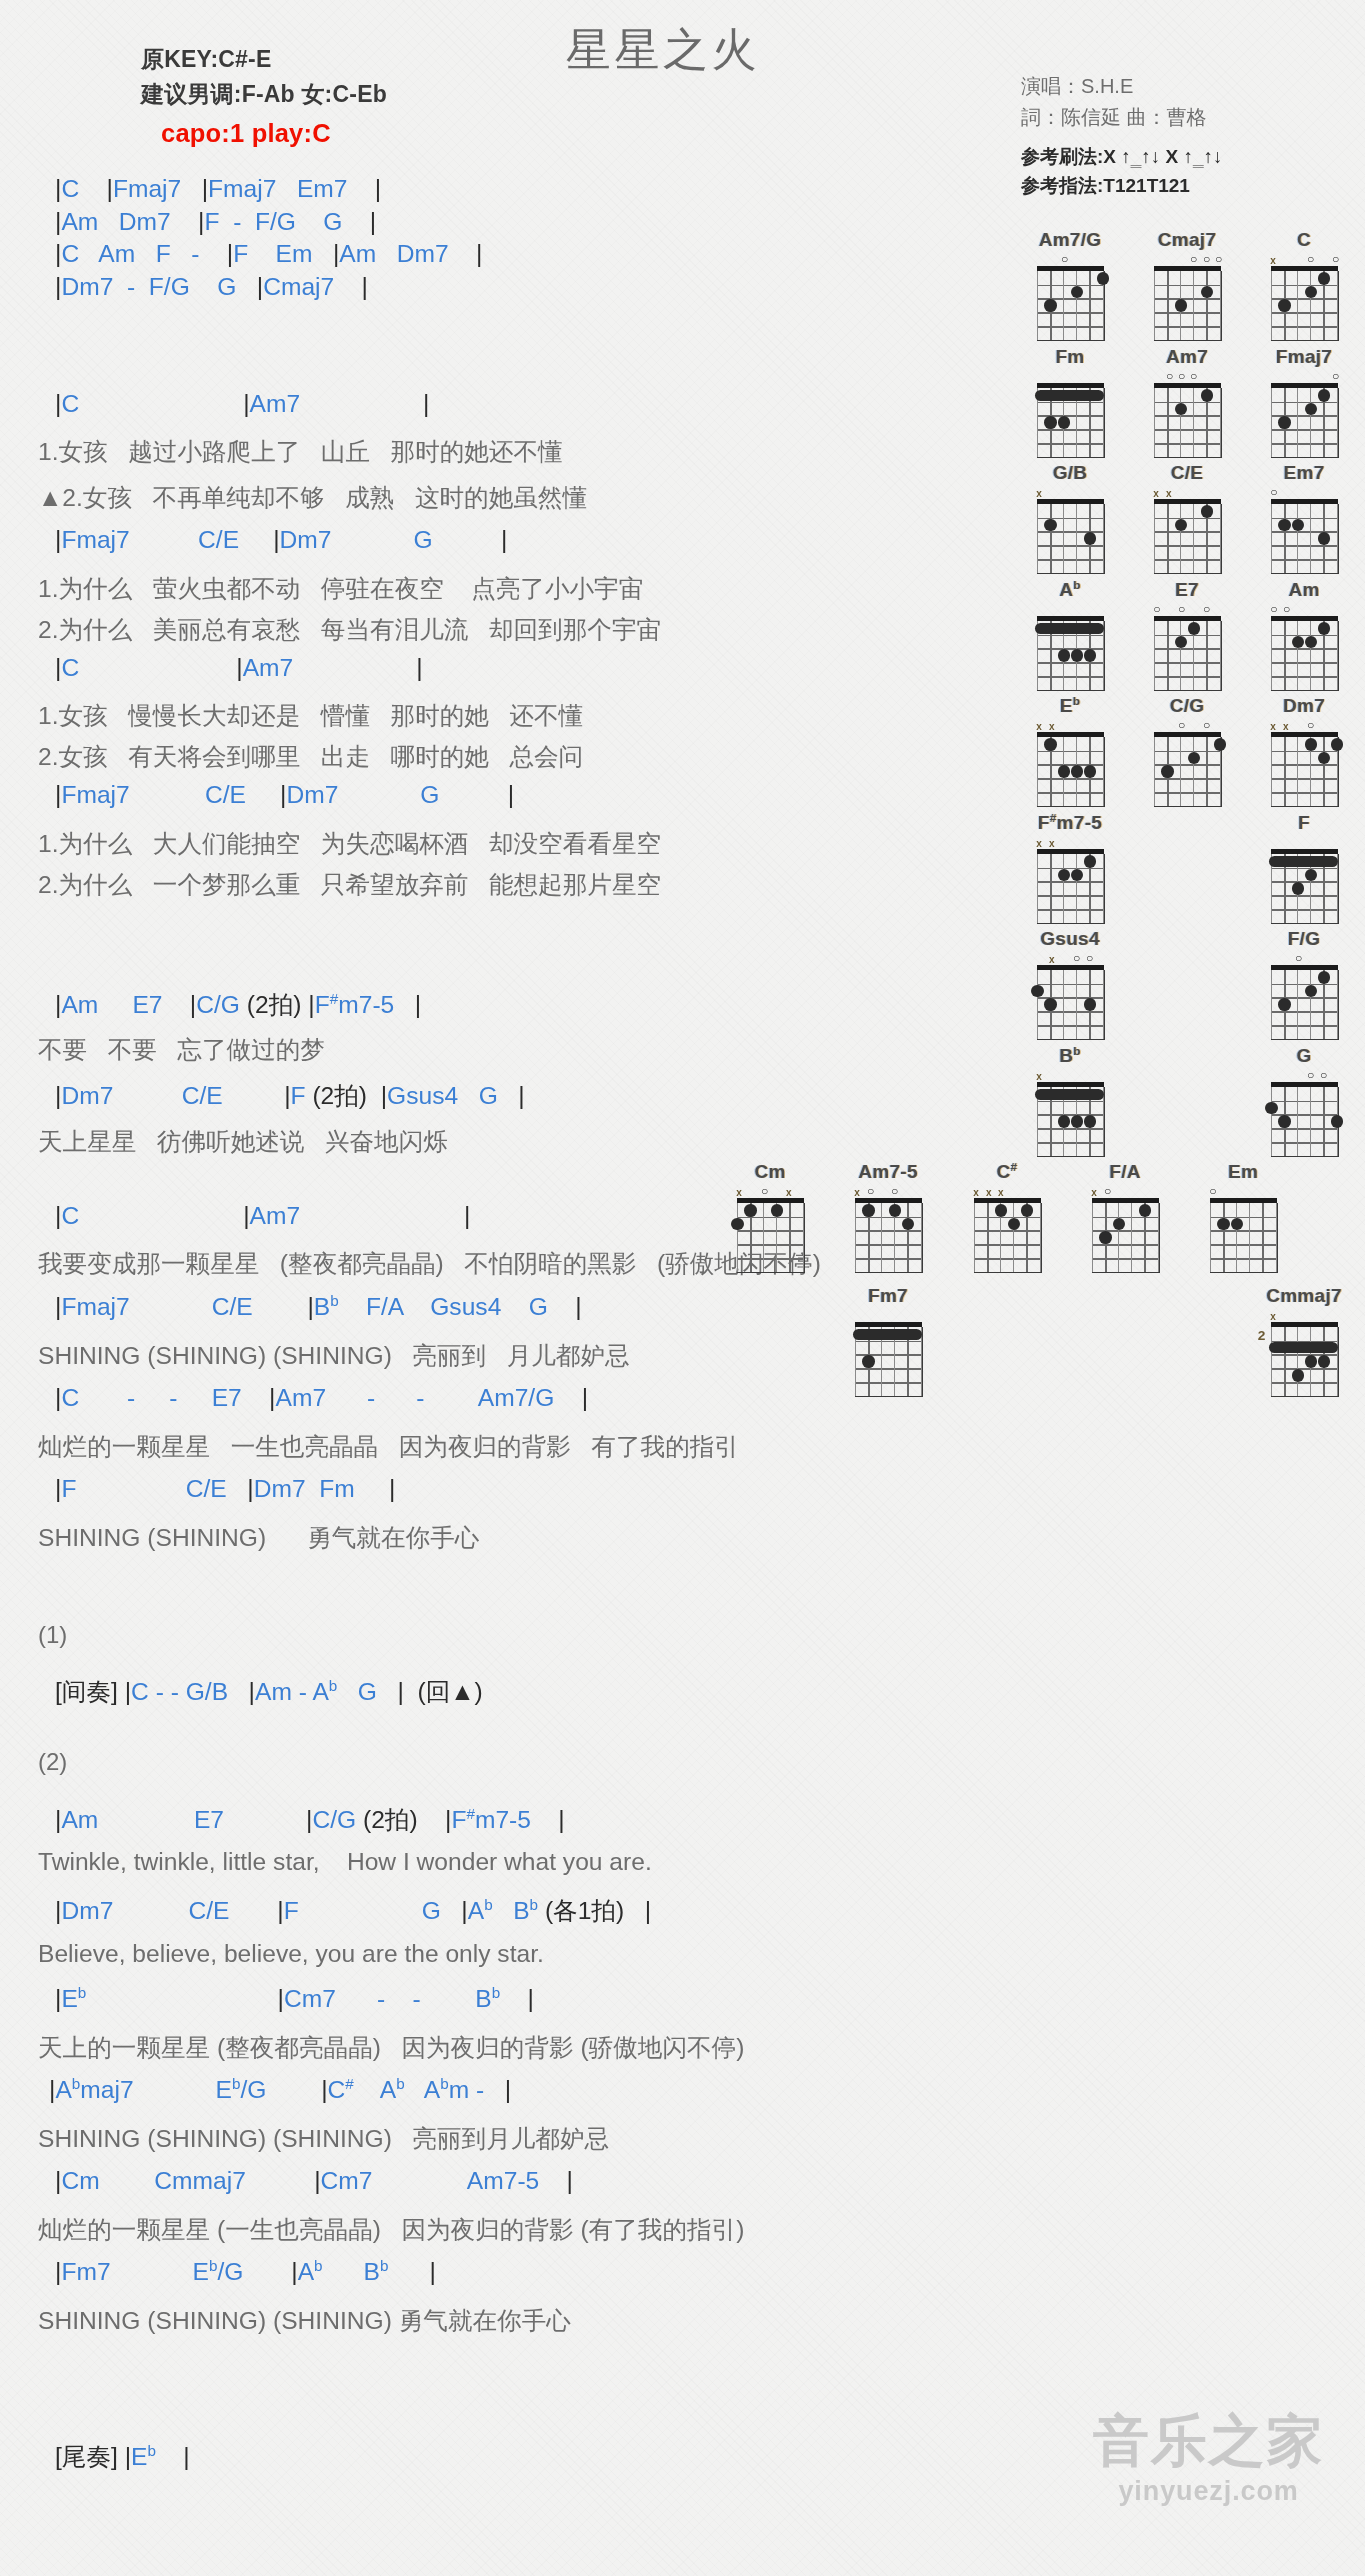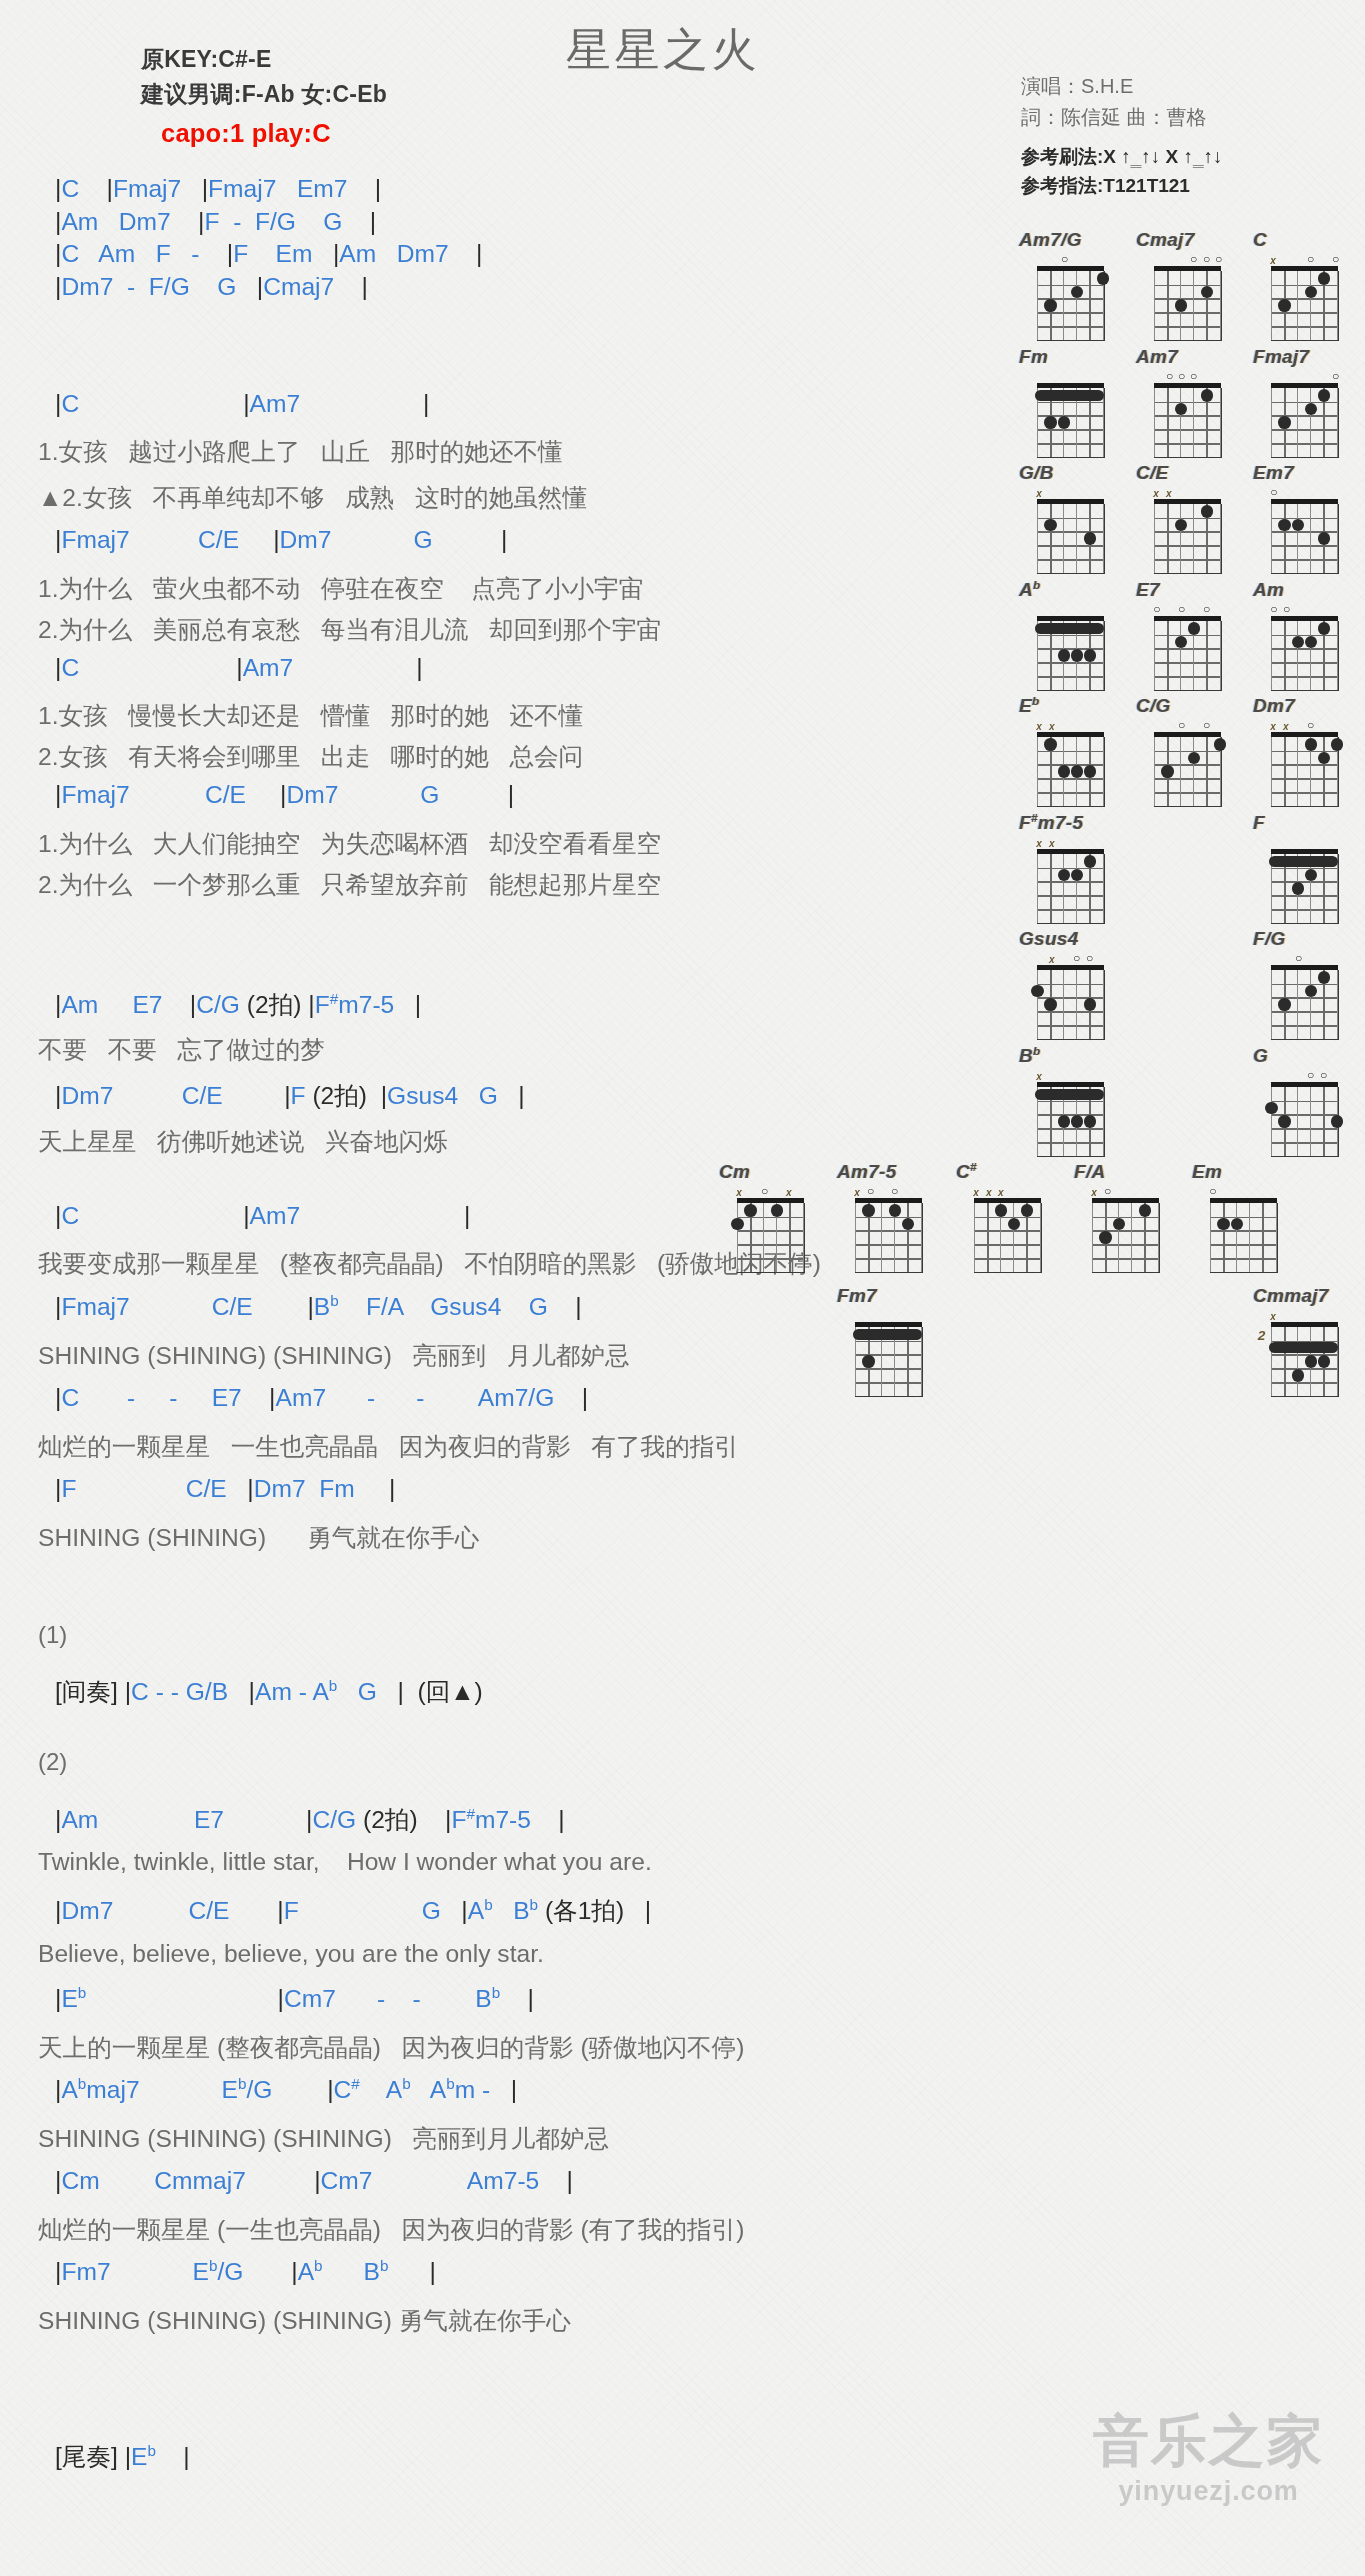--- a/index.html
+++ b/index.html
@@ -44,21 +44,21 @@
   .chordline{font-size:24.6px;color:#3b7fd4;font-weight:normal;letter-spacing:0px;}
   .lyricline{font-size:24.6px;color:#6d6d6d;letter-spacing:0px;}
   .blk{color:#2b2b2b;}
   .sec{color:#2b2b2b;font-weight:normal;}
   .bar{color:#2b2b2b;}
   sup{font-size:.62em;vertical-align:super;line-height:0;}
   .num{color:#6d6d6d;}
 
   
   .diagrams{position:absolute;left:678px;top:229px;width:687px;}
-  .dg{position:absolute;width:102px;text-align:left;font-style:italic;}
+  .dg{position:absolute;width:102px;text-align:center;}
   .dg .nm{
     font-size:19px;font-weight:bold;color:#4a4a4a;
     margin-bottom:1.8px;letter-spacing:0.3px;
     text-shadow:0.9px 0 0 rgba(200,150,60,.55), -0.9px 0 0 rgba(90,140,200,.45);
   }
   .dg .omrow{height:13.7px;position:relative;}
   .dg .om{position:absolute;top:0;font-size:12px;line-height:12px;color:#1b1b1b;}
   .dg .om.x{font-size:10px;color:#6b5a33;font-weight:bold;top:1.8px;}
   .fret{position:relative;width:67px;height:75px;margin:0 auto;}
   .fret .nut{position:absolute;left:0;top:0;width:67px;height:4.6px;background:#1b1b1b;}
@@ -142,21 +142,21 @@
       <div class="ln lyricline" style="left: 38px; top: 1521px;">SHINING (SHINING)      勇气就在你手心</div>
       <div class="ln num" style="left: 38px; top: 1621px; font-size: 24px;">(1)</div>
       <div class="ln chordline" style="left: 55px; top: 1675px;"><span class="sec">[间奏]</span> <span class="bar">|</span>C - - G/B   <span class="bar">|</span>Am - A<sup>b</sup>   G   <span class="bar">|</span>  <span class="blk">(回▲)</span></div>
       <div class="ln num" style="left: 38px; top: 1748px; font-size: 24px;">(2)</div>
       <div class="ln chordline" style="left: 55px; top: 1803px;"><span class="bar">|</span>Am              E7            <span class="bar">|</span>C/G <span class="blk">(2拍)</span>    <span class="bar">|</span>F<sup>#</sup>m7-5    <span class="bar">|</span></div>
       <div class="ln lyricline" style="left: 38px; top: 1848px;">Twinkle, twinkle, little star,    How I wonder what you are.</div>
       <div class="ln chordline" style="left: 55px; top: 1894px;"><span class="bar">|</span>Dm7           C/E       <span class="bar">|</span>F                  G   <span class="bar">|</span>A<sup>b</sup>   B<sup>b</sup> <span class="blk">(各1拍)</span>   <span class="bar">|</span></div>
       <div class="ln lyricline" style="left: 38px; top: 1940px;">Believe, believe, believe, you are the only star.</div>
       <div class="ln chordline" style="left: 55px; top: 1985px;"><span class="bar">|</span>E<sup>b</sup>                            <span class="bar">|</span>Cm7      -    -        B<sup>b</sup>    <span class="bar">|</span></div>
       <div class="ln lyricline" style="left: 38px; top: 2031px;">天上的一颗星星 (整夜都亮晶晶)   因为夜归的背影 (骄傲地闪不停)</div>
-      <div class="ln chordline" style="left: 55px; top: 2076px; text-align: center;"><span class="bar">|</span>A<sup>b</sup>maj7            E<sup>b</sup>/G        <span class="bar">|</span>C<sup>#</sup>    A<sup>b</sup>   A<sup>b</sup>m -   <span class="bar">|</span></div>
+      <div class="ln chordline" style="left: 49px; top: 2076px; text-align: center;"><span class="bar">|</span>A<sup>b</sup>maj7            E<sup>b</sup>/G        <span class="bar">|</span>C<sup>#</sup>    A<sup>b</sup>   A<sup>b</sup>m -   <span class="bar">|</span></div>
       <div class="ln lyricline" style="left: 38px; top: 2122px;">SHINING (SHINING) (SHINING)   亮丽到月儿都妒忌</div>
       <div class="ln chordline" style="left: 55px; top: 2167px;"><span class="bar">|</span>Cm        Cmmaj7          <span class="bar">|</span>Cm7              Am7-5    <span class="bar">|</span></div>
       <div class="ln lyricline" style="left: 38px; top: 2213px;">灿烂的一颗星星 (一生也亮晶晶)   因为夜归的背影 (有了我的指引)</div>
       <div class="ln chordline" style="left: 55px; top: 2258px;"><span class="bar">|</span>Fm7            E<sup>b</sup>/G       <span class="bar">|</span>A<sup>b</sup>      B<sup>b</sup>      <span class="bar">|</span></div>
       <div class="ln lyricline" style="left: 38px; top: 2304px;">SHINING (SHINING) (SHINING) 勇气就在你手心</div>
       <div class="ln chordline" style="left: 55px; top: 2440px;"><span class="sec">[尾奏]</span> <span class="bar">|</span>E<sup>b</sup>    <span class="bar">|</span></div>
     </div>
 
   <div class="diagrams" id="diagrams">
       <div class="dg" style="left: 341px; top: 0px;">

